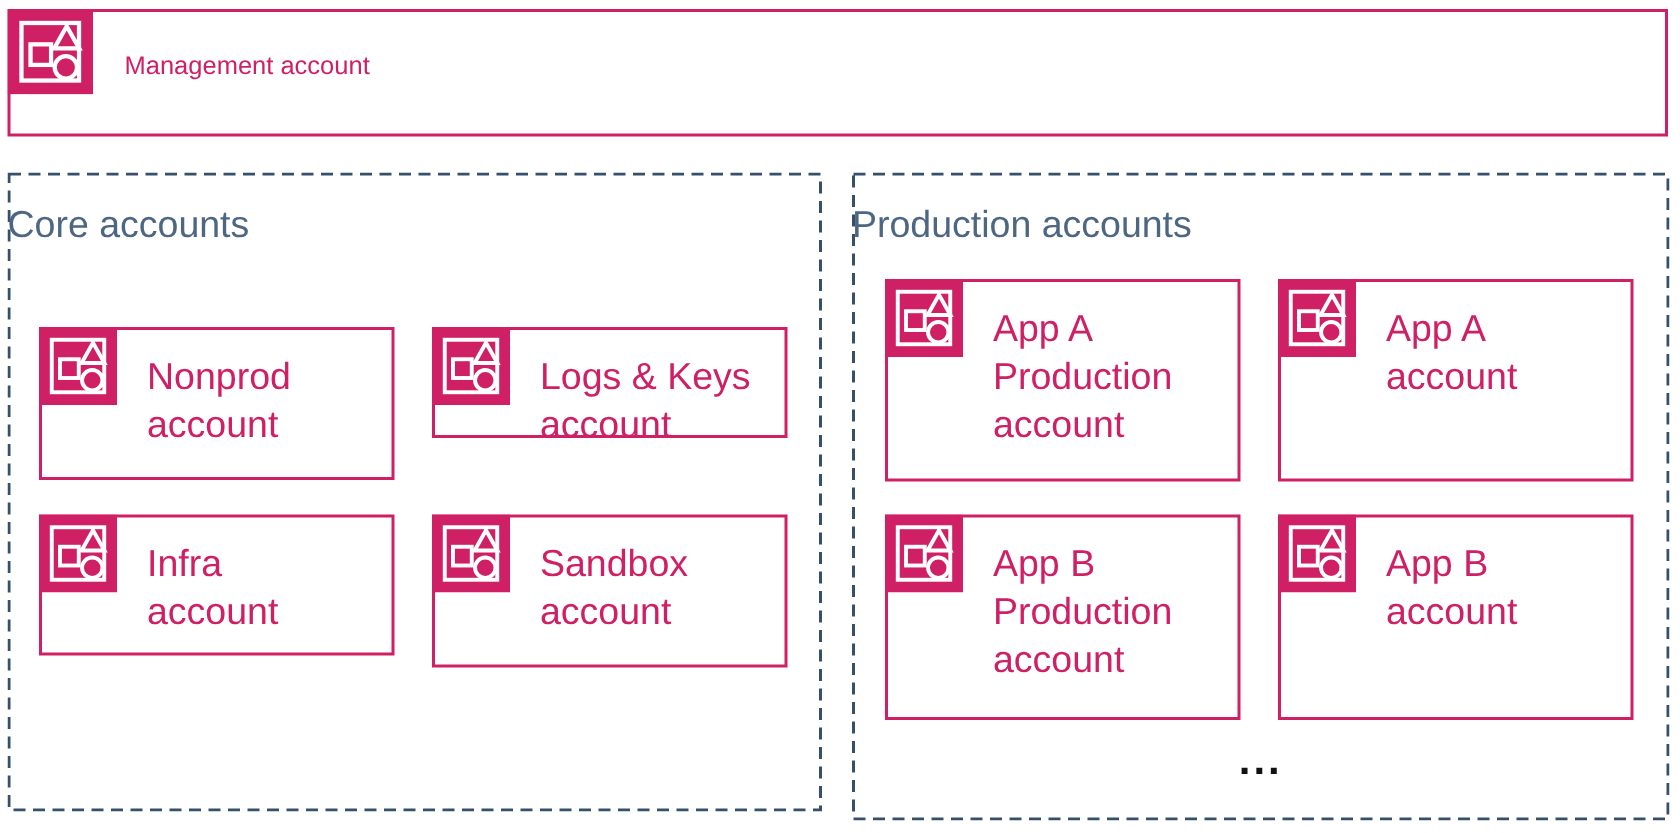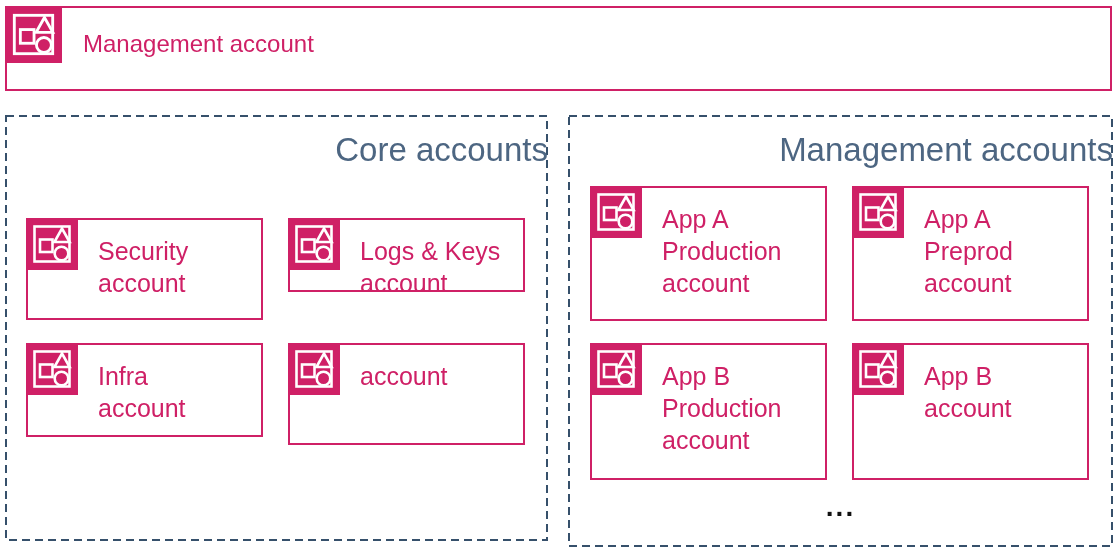--- a/index.html
+++ b/index.html
@@ -9,27 +9,27 @@
     background:#ffffff; overflow:hidden;
   }
   
   .mgmt-box {
     position:absolute; left:5px; top:6px; width:1107px; height:85px;
     border:2px solid #CF2066; box-sizing:border-box; background:#ffffff;
   }
   .mgmt-icon { position:absolute; left:-2px; top:-2px; width:57px; height:57px; display:block; }
   .mgmt-label {
     position:absolute; left:76px; top:21px;
-    font-size:24px; line-height:30px; color:#CF2066; white-space:nowrap;
+    font-size:17px; line-height:30px; color:#CF2066; white-space:nowrap;
   }
   
   .group-border { position:absolute; display:block; }
   .group-title {
-    position:absolute; text-align:right;
-    font-size:33px; line-height:30px; color:#4D6682;
+    position:absolute; text-align:left;
+    font-size:25px; line-height:30px; color:#4D6682;
   }
   .title-core { left:5px; top:135px; width:543px; }
   .title-app  { left:568px; top:135px; width:545px; }
   
   .card {
     position:absolute; width:237px; box-sizing:border-box;
     border:2px solid #CF2066; background:#ffffff;
   }
   .card-icon { position:absolute; left:-2px; top:-2px; width:52px; height:52px; display:block; }
   .card-text {
@@ -70,21 +70,21 @@
   <svg class="group-border" style="left:5px; top:115px;" width="543" height="426">
     <rect x="1" y="1" width="541" height="424" fill="none" stroke="#36506B" stroke-width="2" stroke-dasharray="8 5"></rect>
   </svg>
   <div class="group-title title-core">Core accounts</div>
 
   <div class="card" style="left:26px; top:218px; height:102px;">
     <svg class="card-icon">
         <use href="#acct-icon"></use>
       </svg>
     <div class="card-text">
-      <div>Security</div>
+      <div>Nonprod</div>
       <div>account</div>
     </div>
   </div>
 
   <div class="card" style="left:288px; top:218px; height:74px;">
     <svg class="card-icon">
         <use href="#acct-icon"></use>
       </svg>
     <div class="card-text">
       <div>Logs &amp; Keys</div>
@@ -100,47 +100,47 @@
       <div>Infra</div>
       <div>account</div>
     </div>
   </div>
 
   <div class="card" style="left:288px; top:343px; height:102px;">
     <svg class="card-icon">
         <use href="#acct-icon"></use>
       </svg>
     <div class="card-text">
+      <div>Sandbox</div>
       <div>account</div>
     </div>
   </div>
 
   <svg class="group-border" style="left:568px; top:115px;" width="545" height="432">
     <rect x="1" y="1" width="543" height="430" fill="none" stroke="#36506B" stroke-width="2" stroke-dasharray="8 5"></rect>
   </svg>
-  <div class="group-title title-app">Management accounts</div>
+  <div class="group-title title-app">Production accounts</div>
 
   <div class="card" style="left:590px; top:186px; height:135px;">
     <svg class="card-icon">
         <use href="#acct-icon"></use>
       </svg>
     <div class="card-text">
       <div>App A</div>
       <div>Production</div>
       <div>account</div>
     </div>
   </div>
 
   <div class="card" style="left:852px; top:186px; height:135px;">
     <svg class="card-icon">
         <use href="#acct-icon"></use>
       </svg>
     <div class="card-text">
       <div>App A</div>
-      <div>Preprod</div>
       <div>account</div>
     </div>
   </div>
 
   <div class="card" style="left:590px; top:343px; height:137px;">
     <svg class="card-icon">
         <use href="#acct-icon"></use>
       </svg>
     <div class="card-text">
       <div>App B</div>

